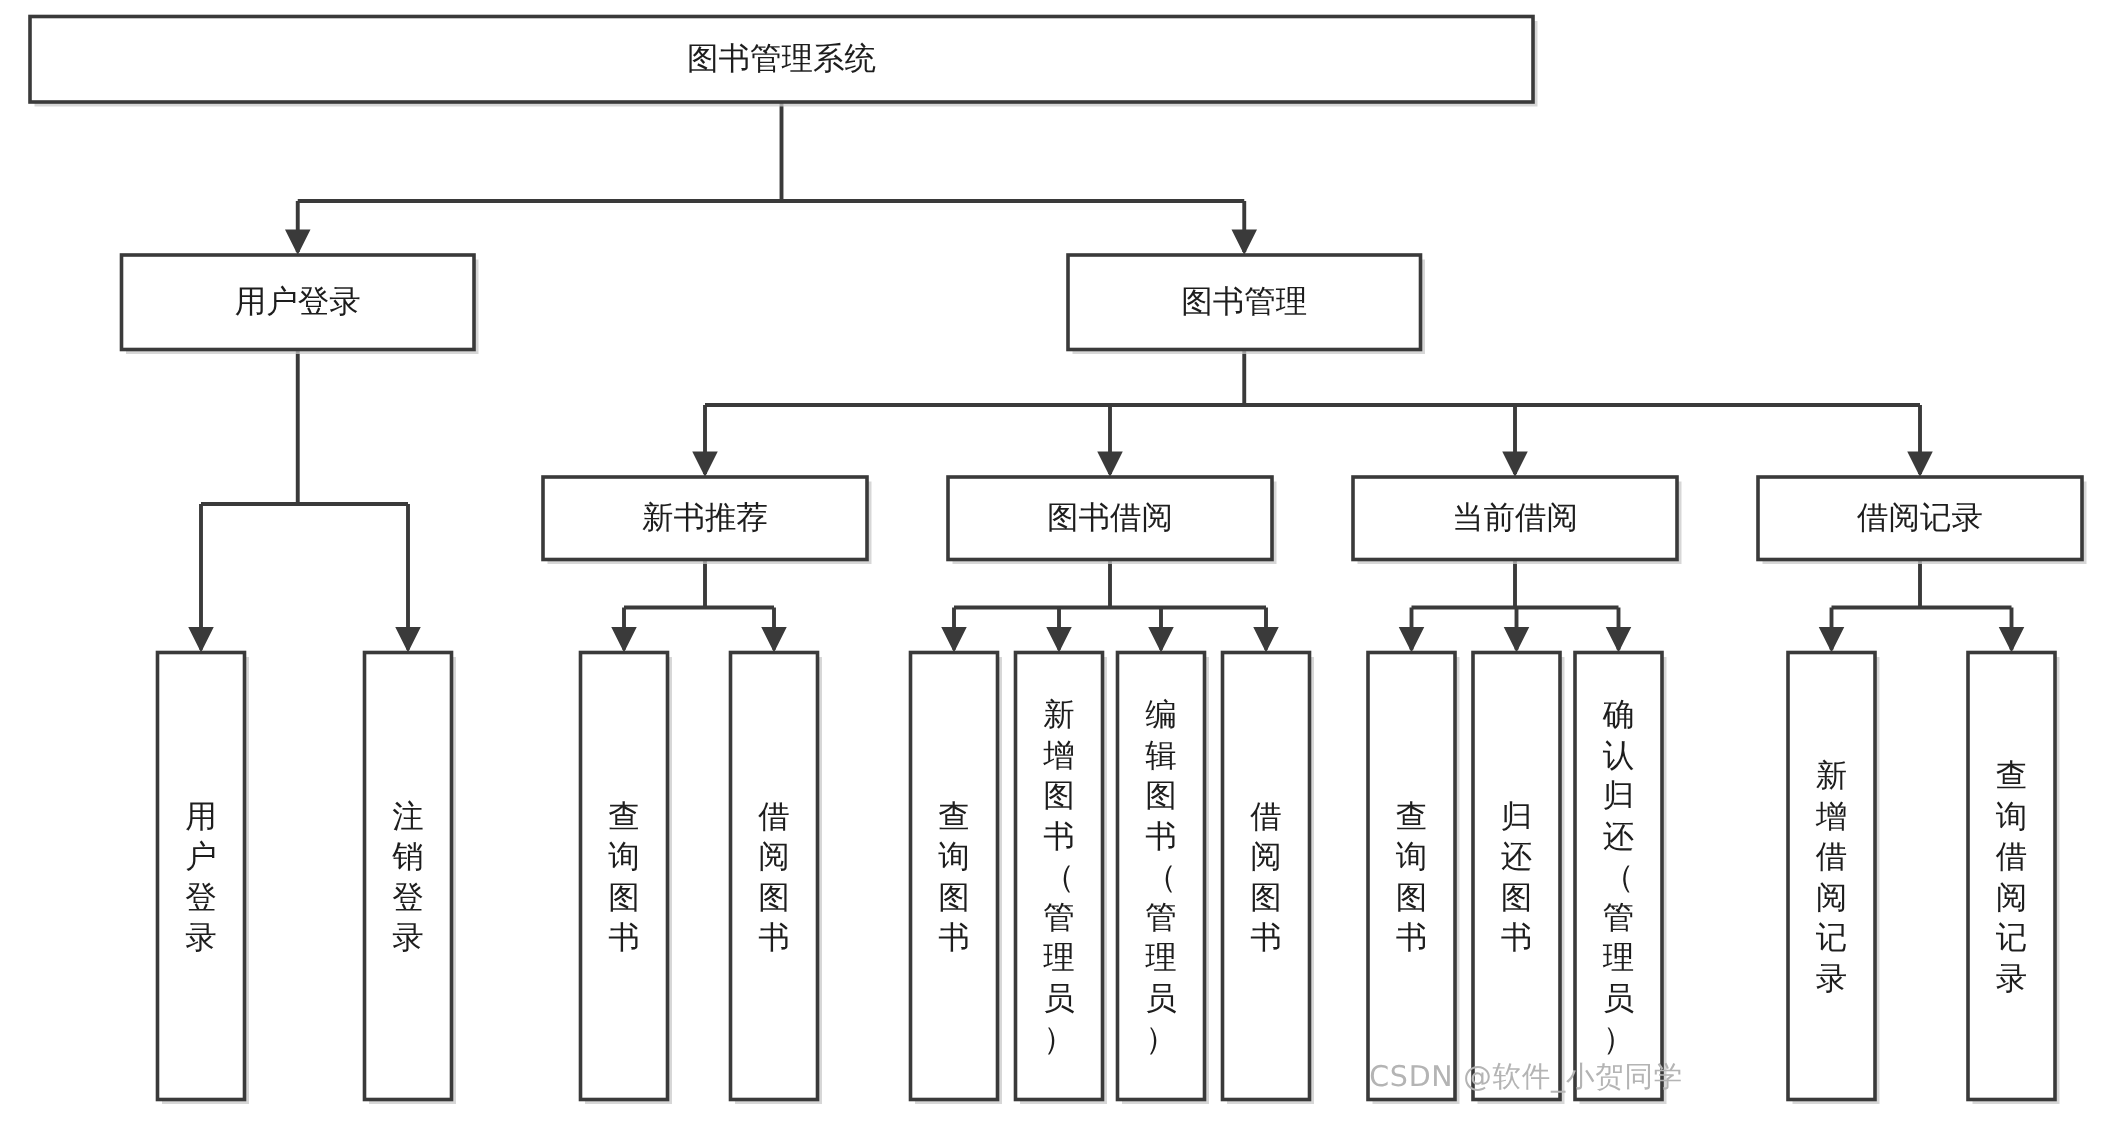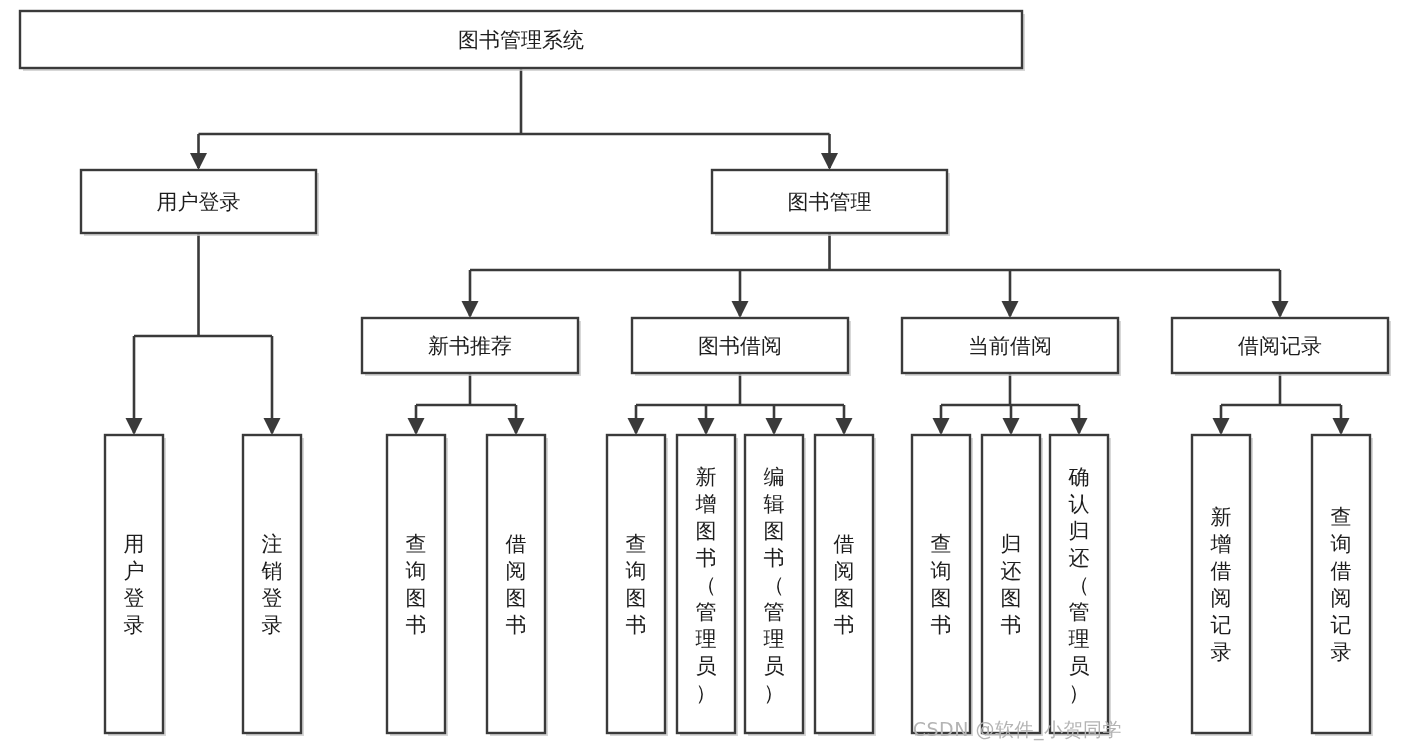--- a/index.html
+++ b/index.html
@@ -57,21 +57,21 @@
   }
   .node-label-v {
     font-family: "DejaVu Sans", "Liberation Sans", sans-serif;
     font-size: 21px;
     fill: #1d1d1d;
     text-anchor: middle;
   }
   .watermark-text {
     position: absolute;
     right: 8px;
-    bottom: 4px;
+    bottom: 16px;
     font-family: "DejaVu Sans", "Liberation Sans", sans-serif;
     font-size: 19px;
     color: #b4b4b4;
     letter-spacing: 0.5px;
     white-space: nowrap;
     user-select: none;
   }
 </style>
 </head>
 <body>

